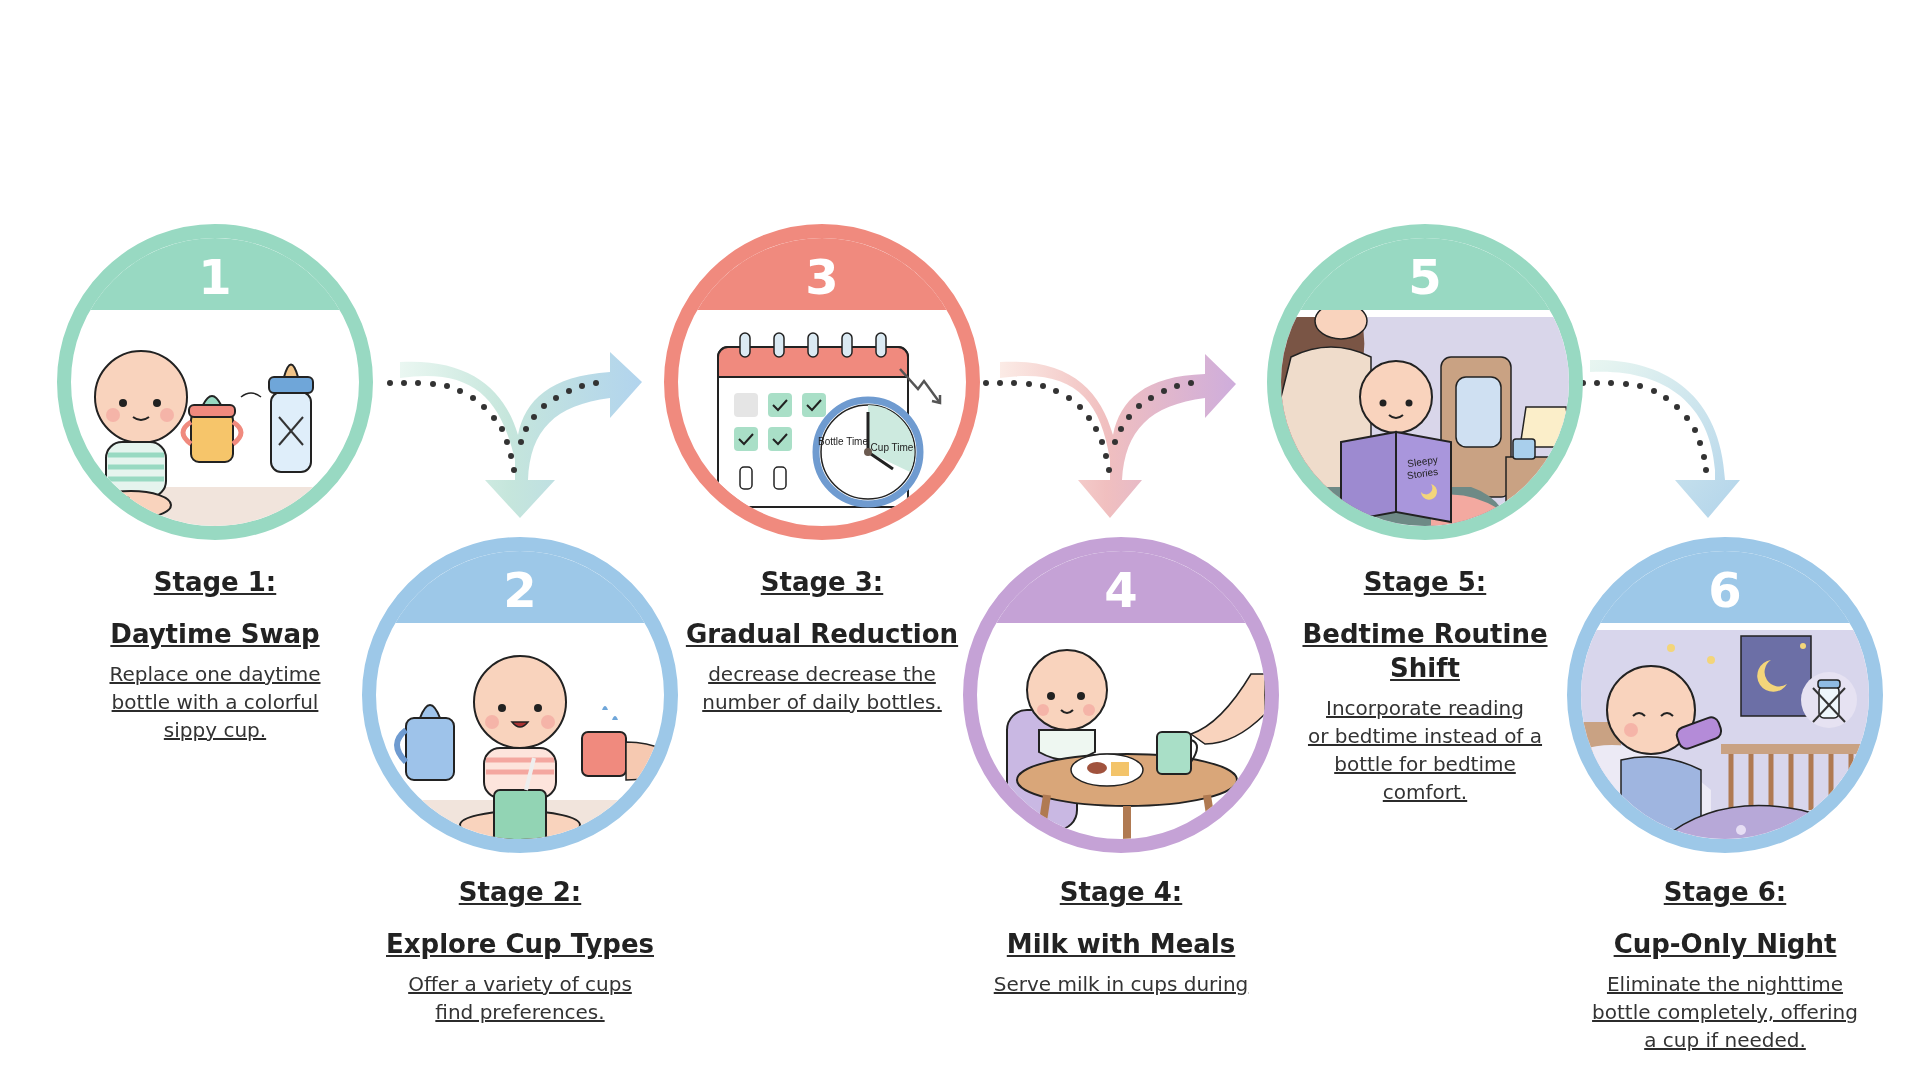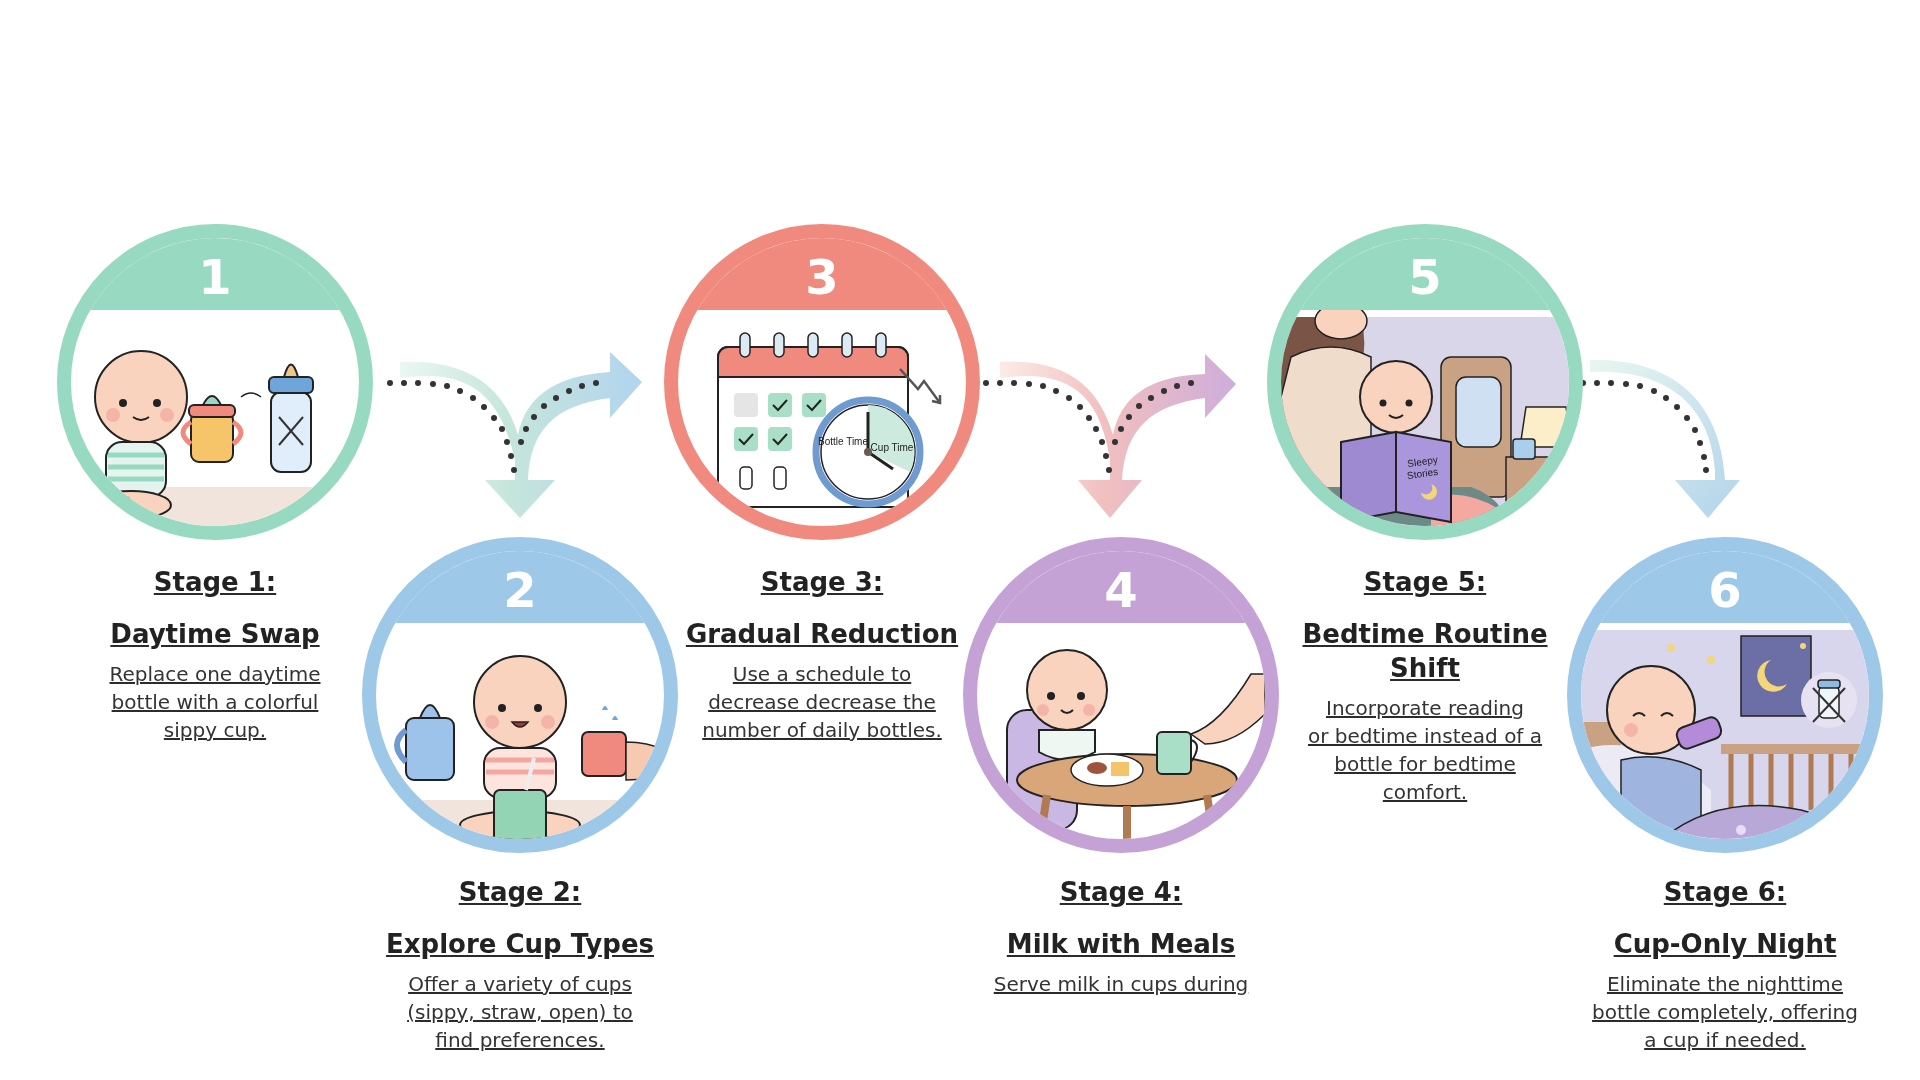--- a/index.html
+++ b/index.html
@@ -193,21 +193,20 @@
       <path d="M226,80 q3,-8 6,0" fill="#6fa6d9"></path>
         <path d="M236,90 q3,-8 6,0" fill="#6fa6d9"></path>
     </svg>
   </div>
 </div>
 <div class="stage-text" style="left:360px;top:875px;">
   <div class="label">Stage 2:</div>
   <div class="title">Explore Cup Types</div>
   <div class="desc">
     <div>Offer a variety of cups</div>
-    <div>(sippy, straw, open) to</div>
     <div>find preferences.</div>
   </div>
 </div>
 
 <div class="stage-circle" style="left:664px;top:224px;border:14px solid #F08A7E;">
   <div class="band" style="background:#F08A7E;">
     <span>3</span>
   </div>
   <div class="scene">
     <svg viewBox="0 0 288 230">
@@ -247,21 +246,20 @@
       <circle cx="190" cy="135" r="4" fill="#6b5a50"></circle>
       <text x="165" y="128" font-size="10" text-anchor="middle" fill="#222" font-family="Liberation Sans, sans-serif">Bottle Time</text>
       <text x="214" y="134" font-size="10" text-anchor="middle" fill="#222" font-family="Liberation Sans, sans-serif">Cup Time</text>
     </svg>
   </div>
 </div>
 <div class="stage-text" style="left:662px;top:565px;">
   <div class="label">Stage 3:</div>
   <div class="title">Gradual Reduction</div>
   <div class="desc">
-    <div>Use a schedule to</div>
     <div>decrease decrease the</div>
     <div>number of daily bottles.</div>
   </div>
 </div>
 
 <div class="stage-circle" style="left:963px;top:537px;border:14px solid #C5A2D6;">
   <div class="band" style="background:#C5A2D6;">
     <span>4</span>
   </div>
   <div class="scene">

